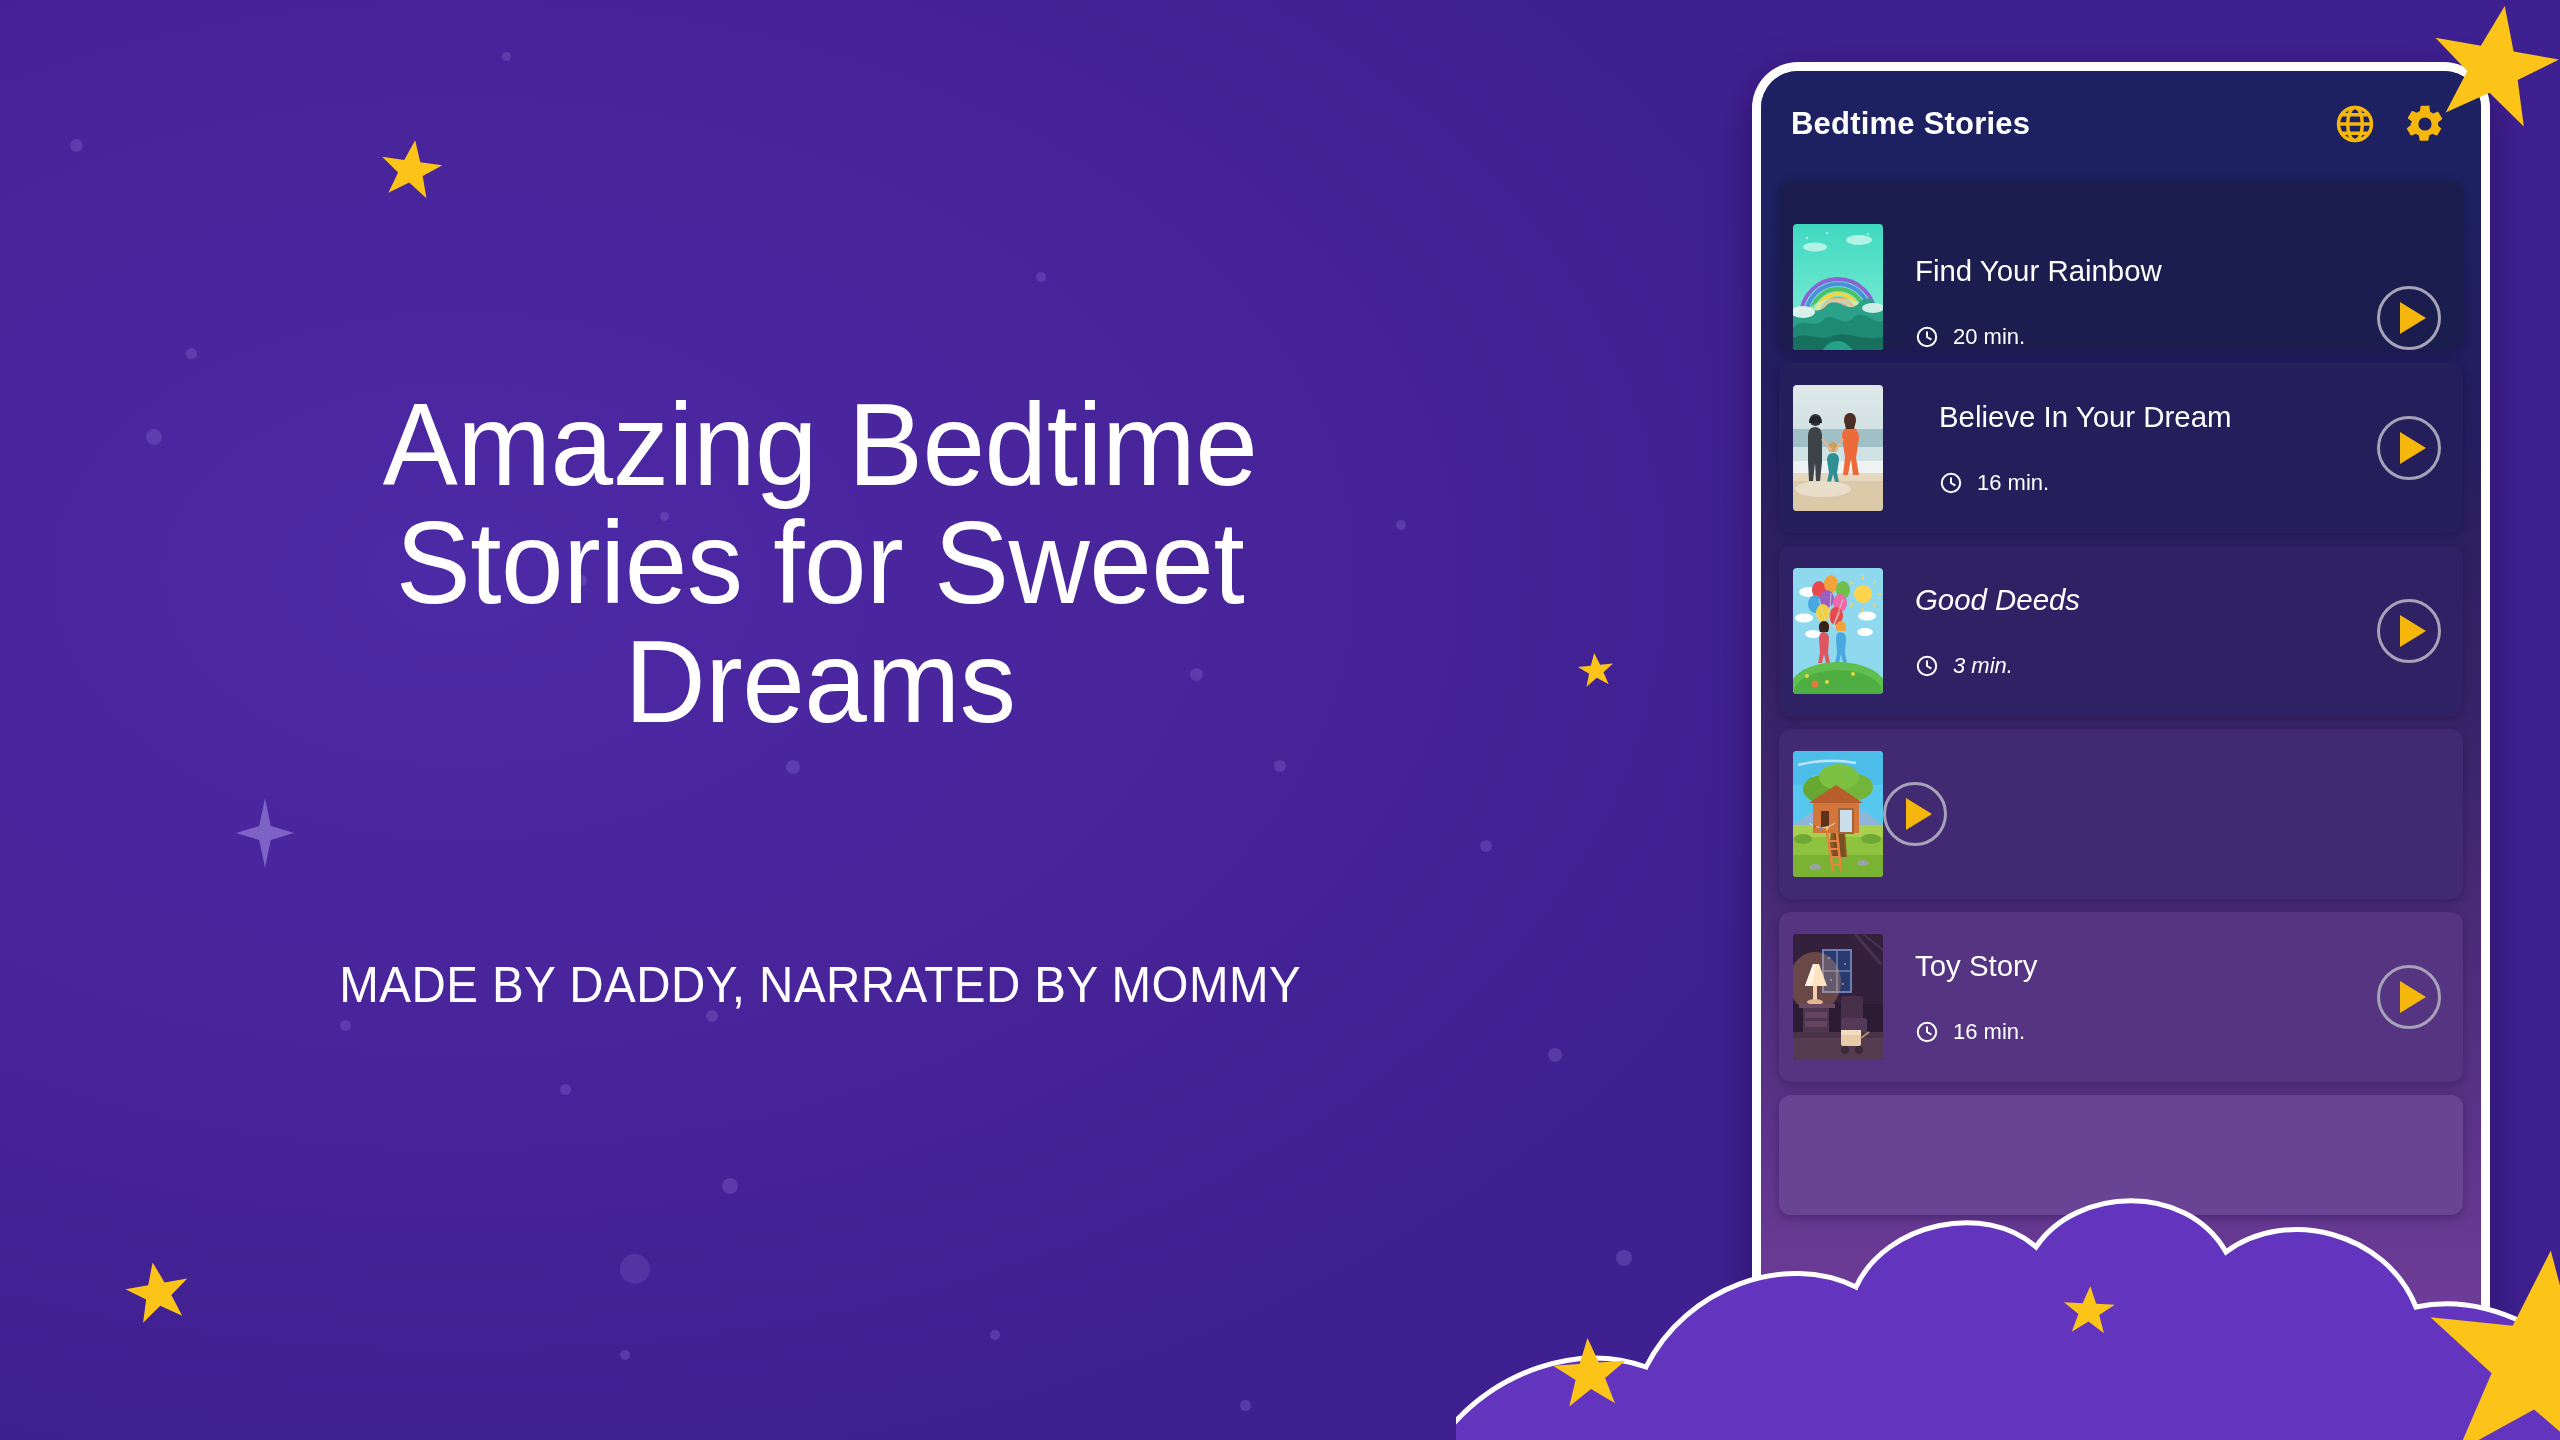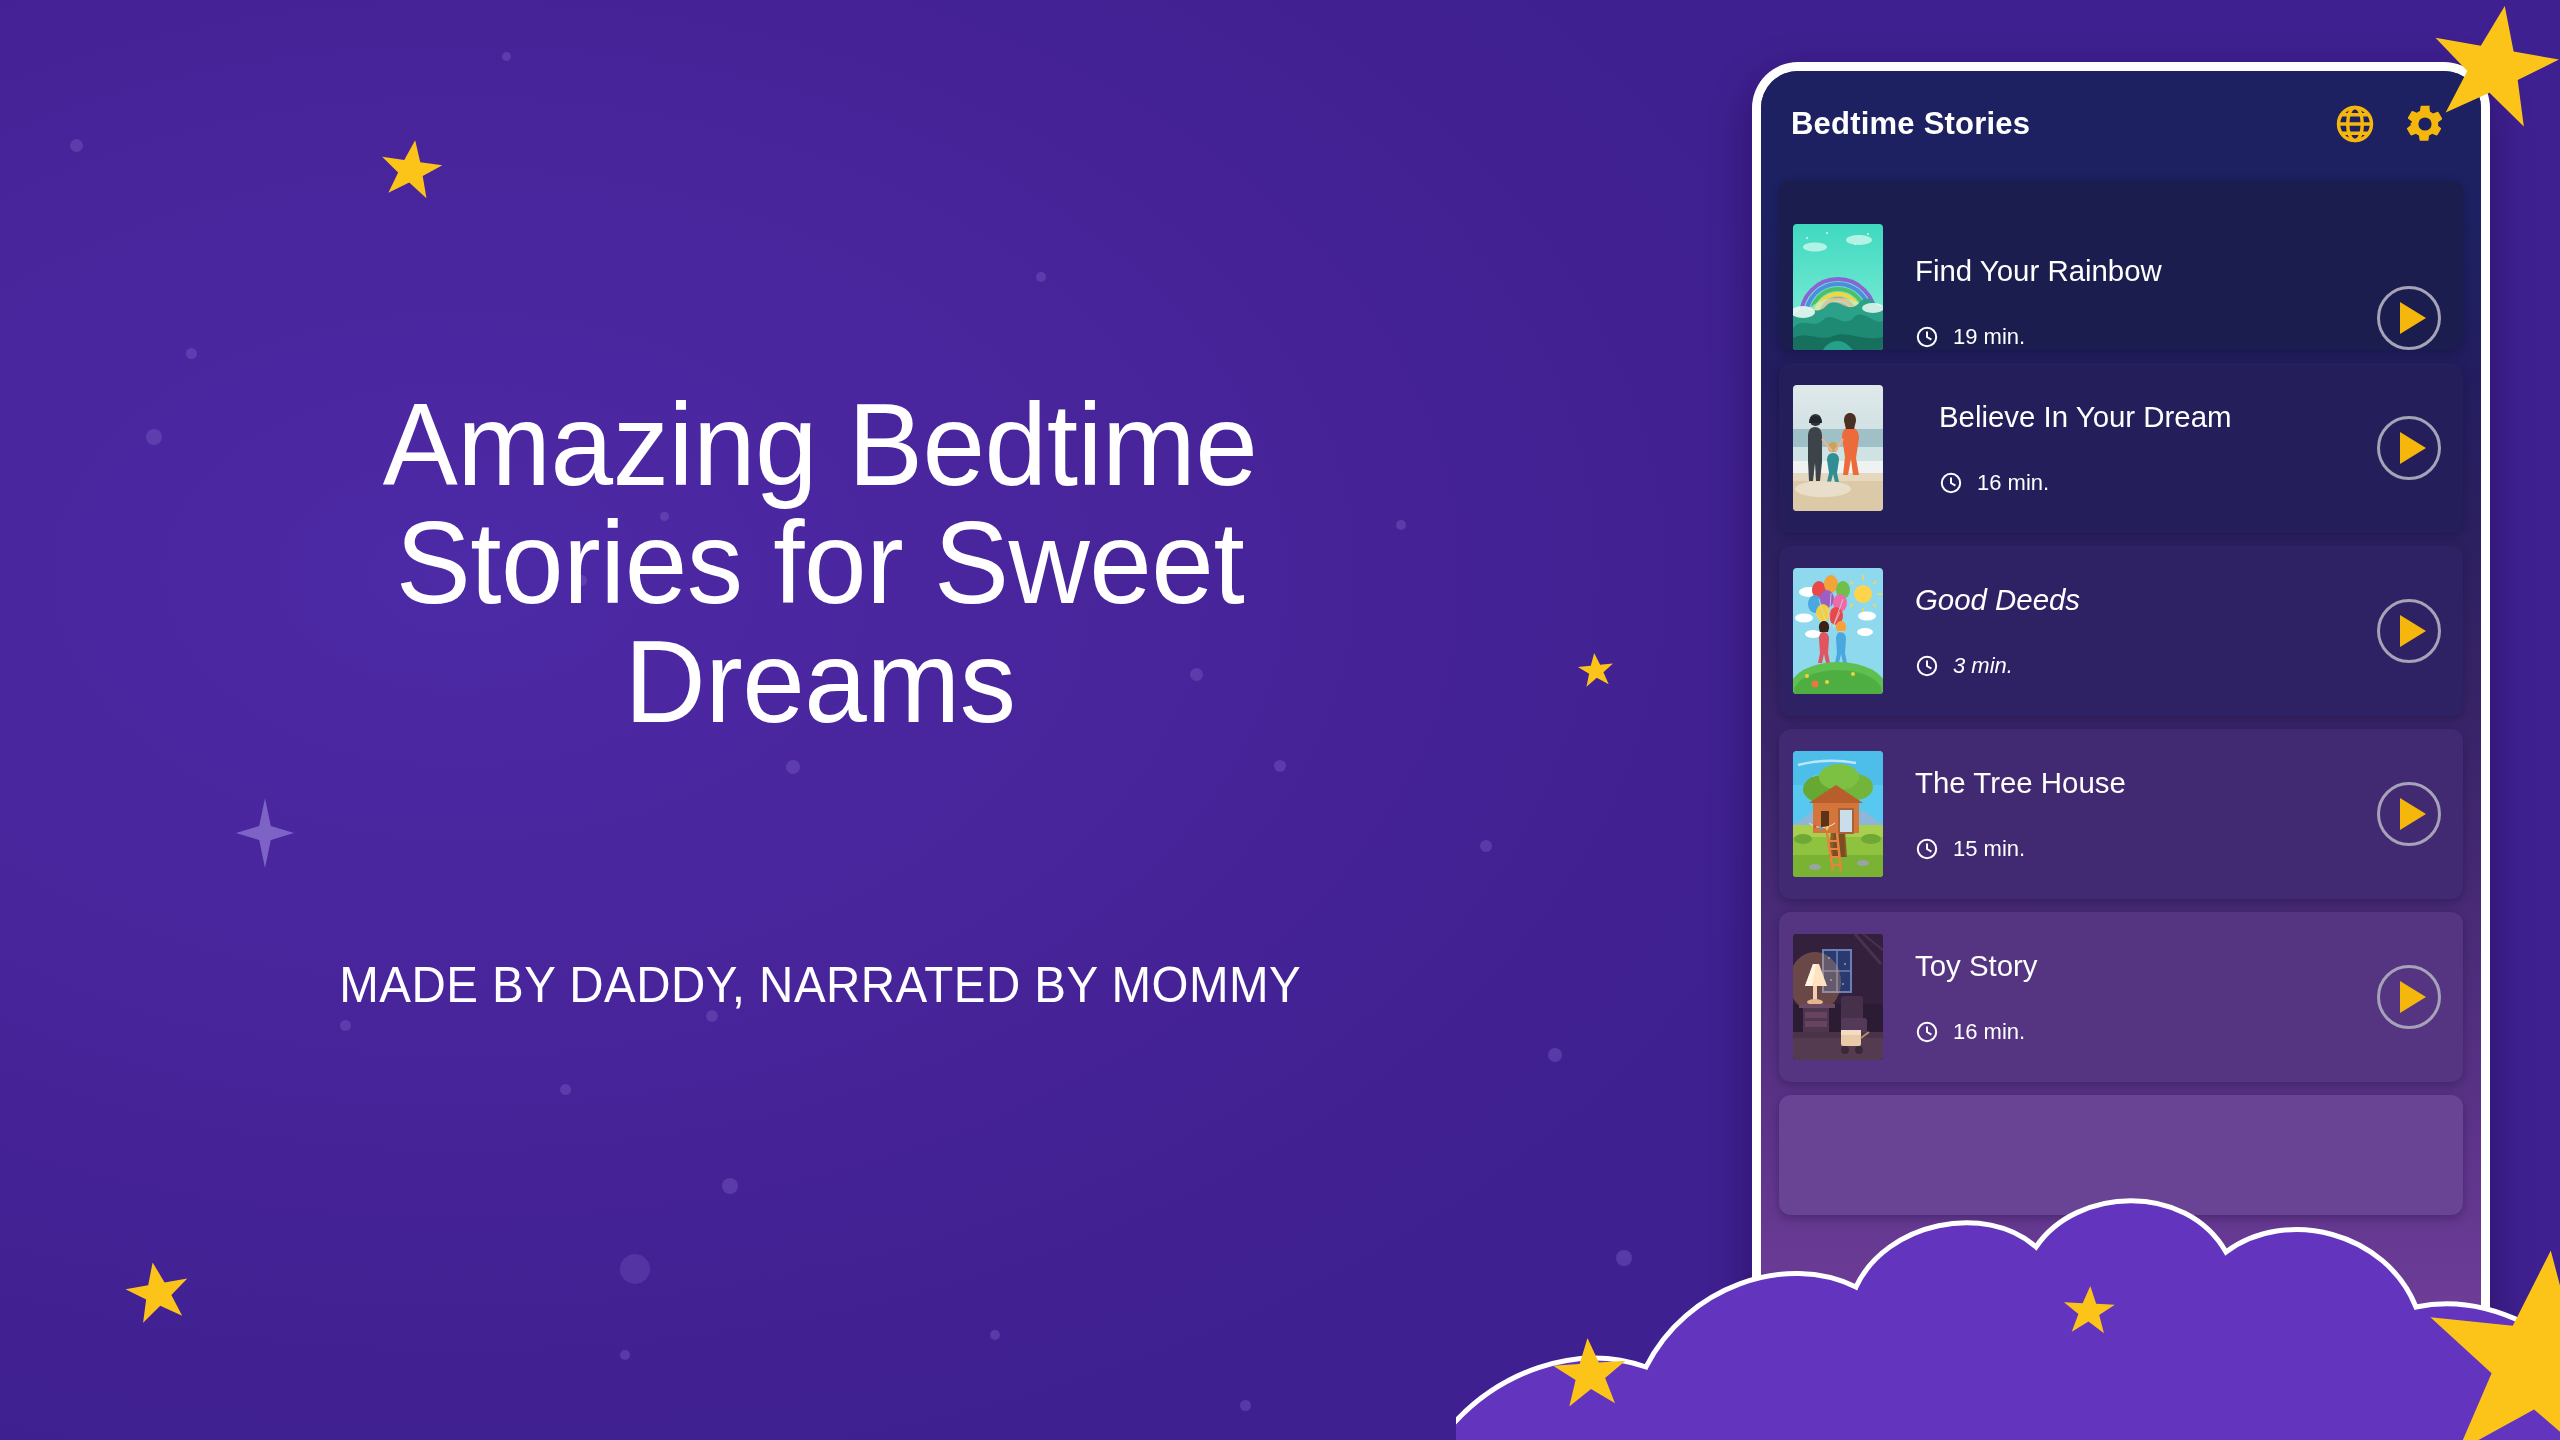--- a/index.html
+++ b/index.html
@@ -256,21 +256,21 @@
         </div>
         <div class="meta">
           <div class="card-title">Find Your Rainbow</div>
           <div class="dur">
             <span class="clock">
               <svg viewBox="0 0 24 24" fill="none" stroke="currentColor" stroke-width="2">
                 <circle cx="12" cy="12" r="9.2"></circle>
                   <path d="M12 6.6V12l4.4 2.6"></path>
               </svg>
             </span>
-            <span class="dur-text">19 min.</span>
+            <span class="dur-text">20 min.</span>
           </div>
         </div>
         <div class="play">
             <i></i>
           </div>
       </div>
 
       <div class="card" style="background:#241f5b;gap:24px;">
         <div class="thumb">
           <svg viewBox="0 0 90 126" preserveAspectRatio="none">
@@ -417,32 +417,20 @@
             <path d="M20 74l2 4 2-4z" fill="#e8474c"></path>
             <path d="M26 76l2 4 2-4z" fill="#4aa8e0"></path>
             <path d="M32 76l2 4 2-4z" fill="#f2d03c"></path>
 
             <ellipse cx="22" cy="116" rx="6" ry="3" fill="#9aa3a6"></ellipse>
             <ellipse cx="70" cy="112" rx="6" ry="3" fill="#9aa3a6"></ellipse>
             <ellipse cx="78" cy="88" rx="10" ry="5" fill="#6fa836"></ellipse>
             <ellipse cx="10" cy="88" rx="9" ry="5" fill="#6fa836"></ellipse>
           </svg>
         </div>
-        <div class="meta">
-          <div class="card-title">The Tree House</div>
-          <div class="dur">
-            <span class="clock">
-              <svg viewBox="0 0 24 24" fill="none" stroke="currentColor" stroke-width="2">
-                <circle cx="12" cy="12" r="9.2"></circle>
-                  <path d="M12 6.6V12l4.4 2.6"></path>
-              </svg>
-            </span>
-            <span class="dur-text">15 min.</span>
-          </div>
-        </div>
         <div class="play">
             <i></i>
           </div>
       </div>
 
       <div class="card" style="background:#553582;">
         <div class="thumb">
           <svg viewBox="0 0 90 126" preserveAspectRatio="none">
             <rect width="90" height="126" fill="#2b1b33"></rect>
             <path d="M0 0h90v70H0z" fill="#33203d"></path>

